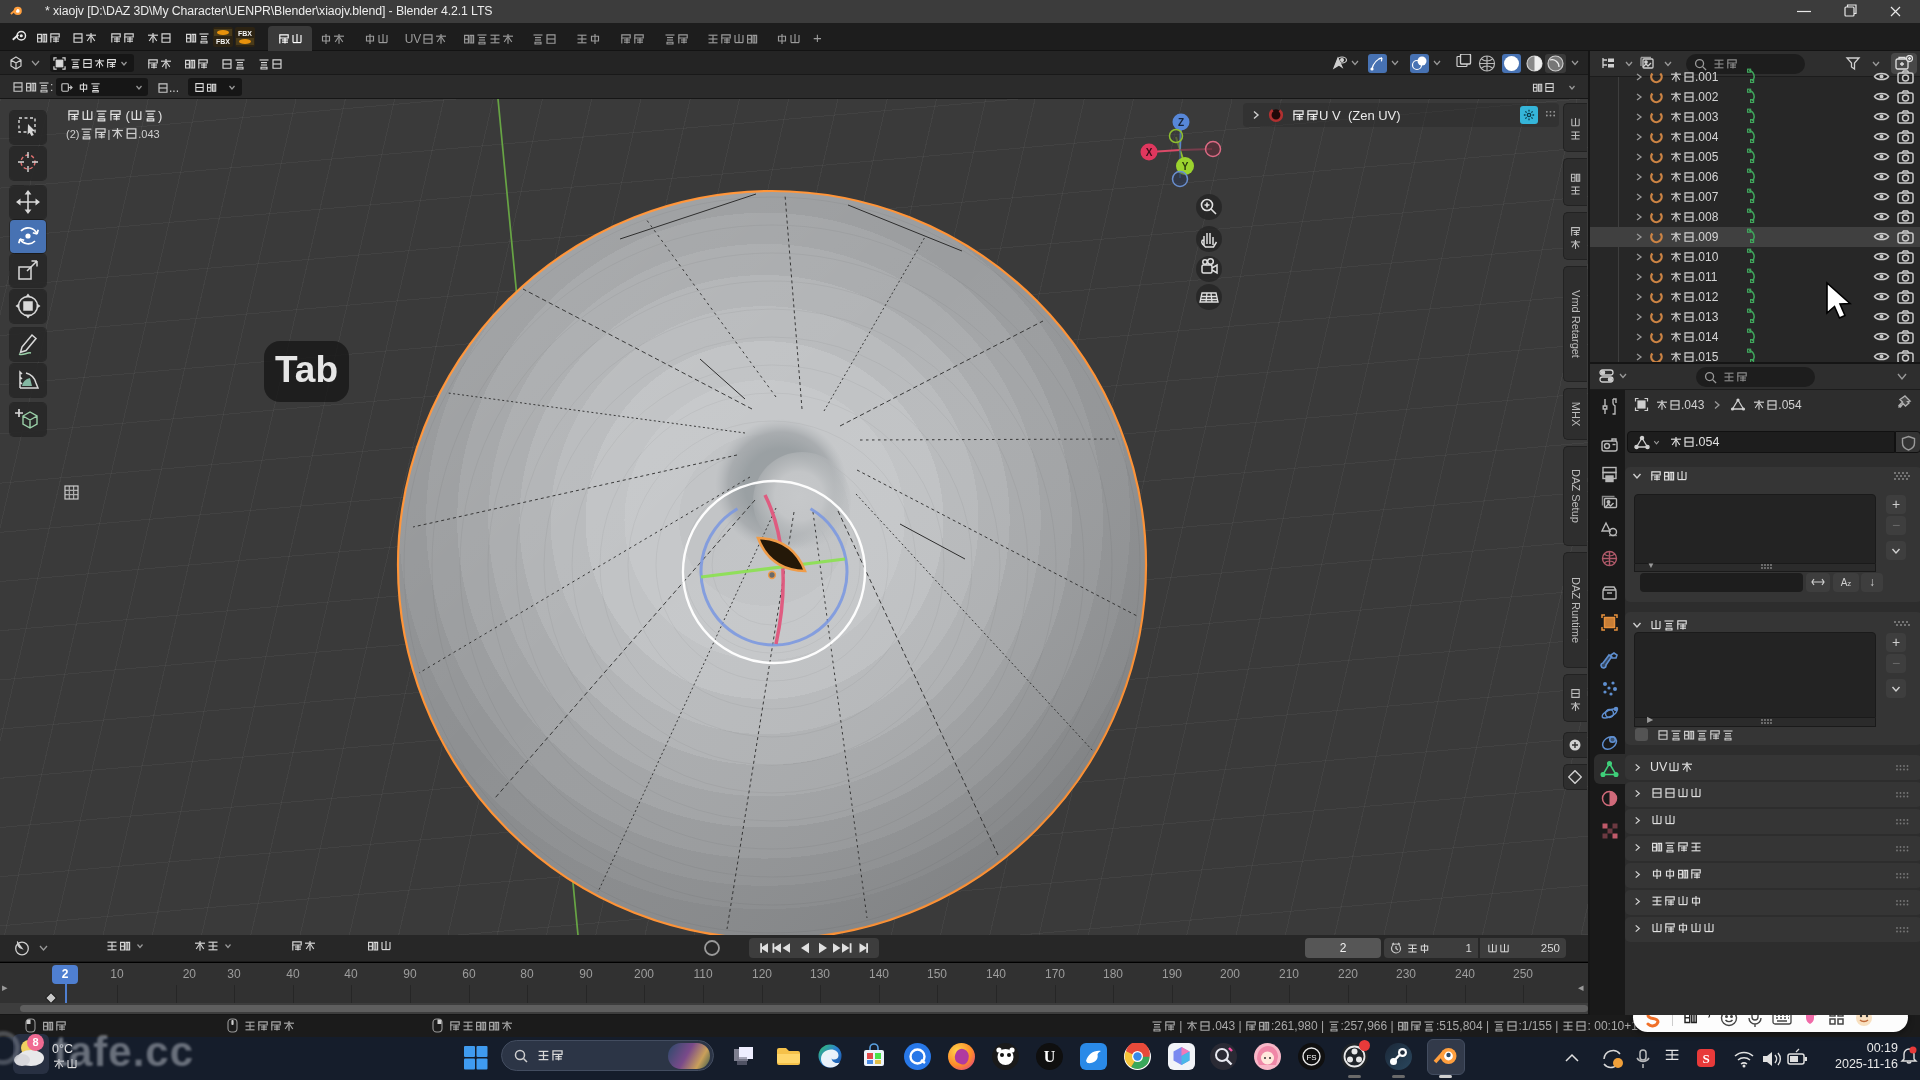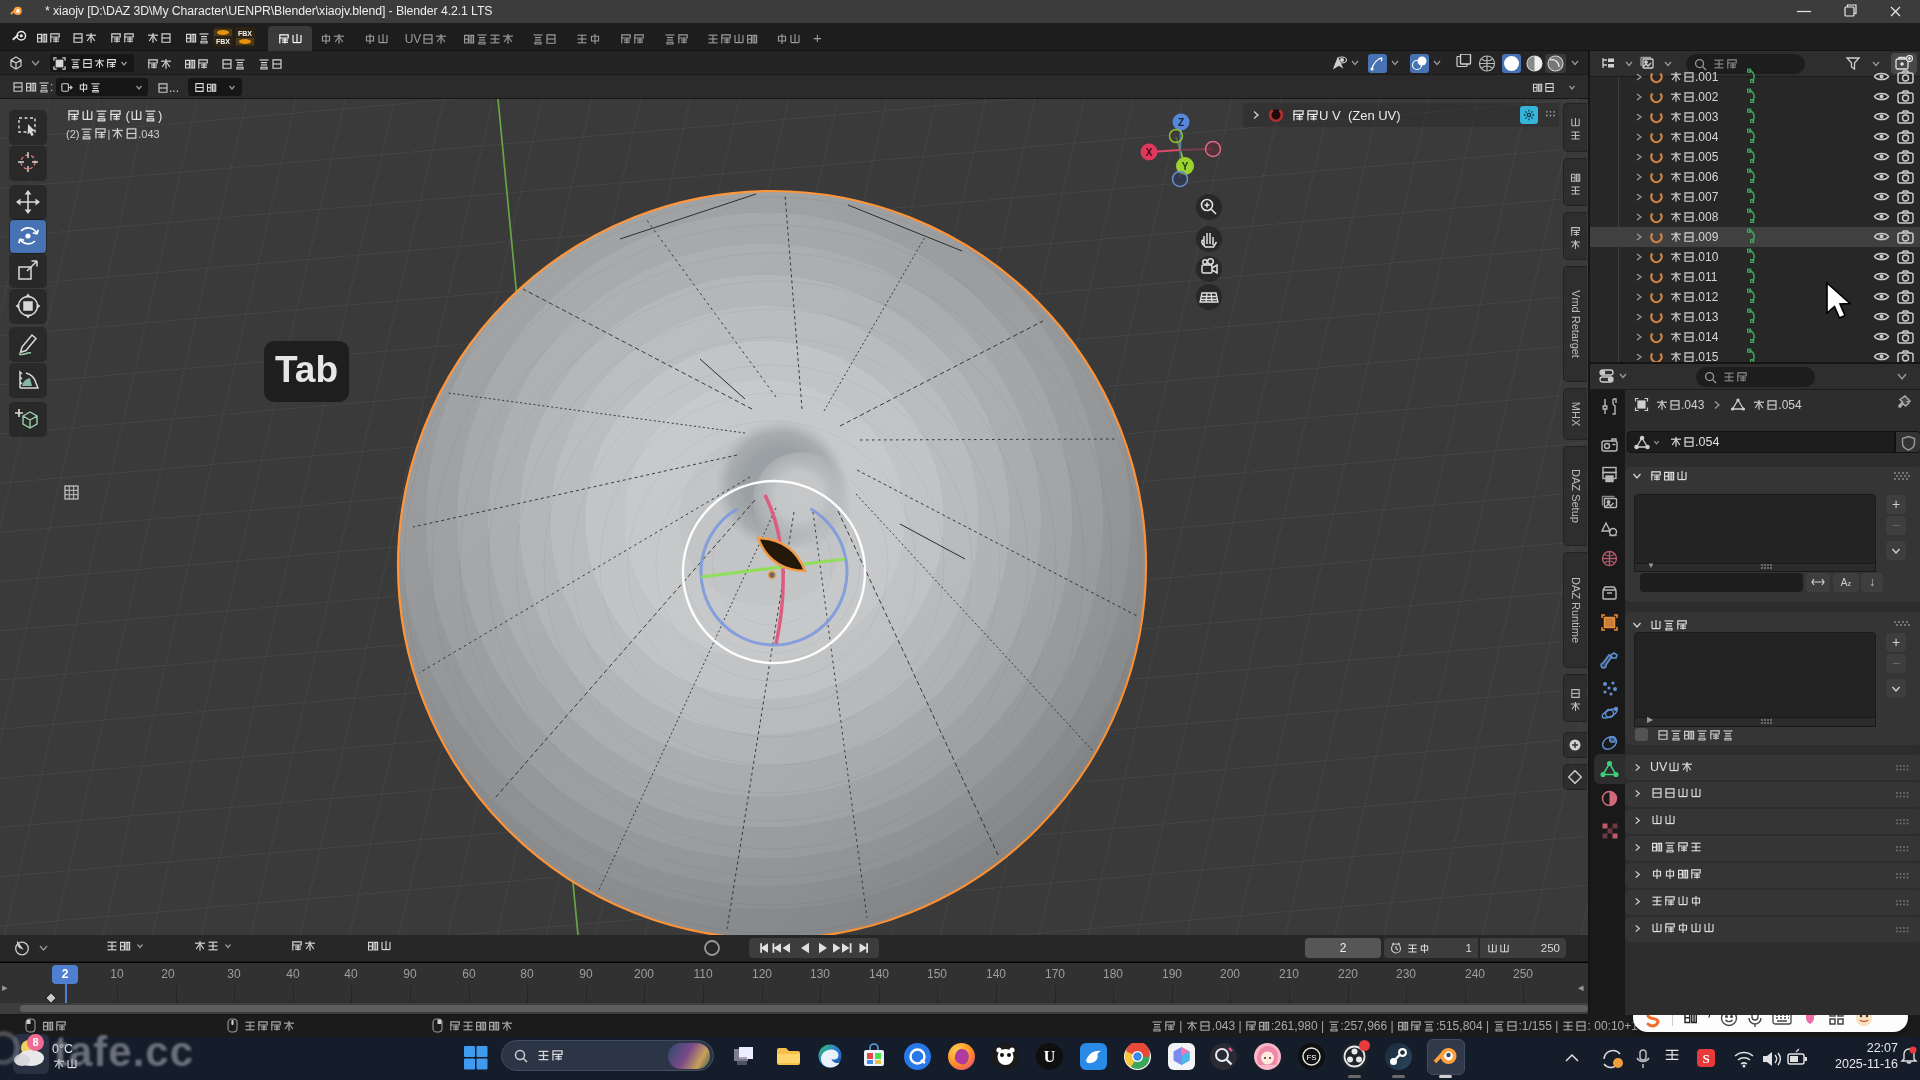--- a/index.html
+++ b/index.html
@@ -720,21 +720,21 @@
           <path d="M6 22 H24 l-2-5 a14 14 0 0 0-10-10"></path>
           <path d="M8 20 a10 10 0 0 1 8-8 l2 8Z" fill="#9adbc0" stroke="none" opacity="0.8"></path>
         </g>
       </svg></div>
     <div class="ab" style="left:10px;top:304px;width:36px;height:33px;background:rgba(40,40,40,0.92);border-radius:4px;box-shadow:0 0 0 1px rgba(0,0,0,0.3)"><svg width="28" height="28" viewBox="0 0 28 28" style="margin:2px 4px">
         <g fill="none" stroke="#d8d8d8" stroke-width="1.4">
           <path d="M9 11l7-4 7 4v8l-7 4-7-4Z M9 11l7 4 7-4 M16 15v8" stroke="#9ad0a8"></path>
           <path d="M5 4v8 M1 8h8" stroke="#d8d8d8" stroke-width="1.7"></path>
         </g>
       </svg></div>
-    <div class="ab" style="left:264px;top:242px;width:85px;height:61px;background:rgba(24,24,24,0.82);border-radius:10px;color:#e6e6e6;font-size:37px;font-weight:bold;text-align:center;line-height:58px">Tab</div>
+    <div class="ab" style="left:264px;top:242px;width:85px;height:61px;background:rgba(24,24,24,0.82);border-radius:16px;color:#e6e6e6;font-size:37px;font-weight:bold;text-align:center;line-height:58px">Tab</div>
     <div class="ab row" style="left:1243px;top:4px;width:316px;height:24px;background:rgba(42,42,42,0.45);border-radius:4px;color:#e9e9e9;font-size:13px">
  <svg width="10" height="10" viewBox="0 0 10 10" style="margin-left:8px">
         <path d="M3 1.5l4 3.5-4 3.5" stroke="#cfcfcf" fill="none" stroke-width="1.4"></path>
       </svg>
  <svg width="16" height="16" viewBox="0 0 18 18" style="margin-left:7px">
         <circle cx="9" cy="9" r="6.5" fill="#200808" stroke="#b03030" stroke-width="3" stroke-dasharray="26 8"></circle>
       </svg>
  <span style="margin-left:7px" class="row"><svg class="cj" style="width:13px;height:13px" viewBox="0 0 12 12" fill="none" stroke="currentColor" stroke-width="1.15">
           <path d="M1.8 1.8H10.2V5H1.8Z"></path>
           <path d="M1.8 5V10.5"></path>
@@ -966,21 +966,21 @@
           <path d="M10 2V9.6"></path>
           <path d="M2 9.6H10"></path>
         </svg>
       </span>
       <span style="margin-left:auto">250</span>
     </div>
 </div>
 <div class="ab" style="left:0;top:963px;width:1588px;height:40px;background:#313131;overflow:hidden">
     <div class="ab" style="left:97px;top:4px;width:40px;text-align:center;color:#9d9d9d;font-size:12px">10</div>
     <div class="ab" style="left:117px;top:22px;width:1px;height:18px;background:#262626"></div>
-    <div class="ab" style="left:148px;top:4px;width:40px;text-align:center;color:#9d9d9d;font-size:12px">20</div>
+    <div class="ab" style="left:156px;top:4px;width:40px;text-align:right;color:#9d9d9d;font-size:12px">20</div>
     <div class="ab" style="left:176px;top:22px;width:1px;height:18px;background:#262626"></div>
     <div class="ab" style="left:214px;top:4px;width:40px;text-align:center;color:#9d9d9d;font-size:12px">30</div>
     <div class="ab" style="left:234px;top:22px;width:1px;height:18px;background:#262626"></div>
     <div class="ab" style="left:273px;top:4px;width:40px;text-align:center;color:#9d9d9d;font-size:12px">40</div>
     <div class="ab" style="left:293px;top:22px;width:1px;height:18px;background:#262626"></div>
     <div class="ab" style="left:331px;top:4px;width:40px;text-align:center;color:#9d9d9d;font-size:12px">40</div>
     <div class="ab" style="left:351px;top:22px;width:1px;height:18px;background:#262626"></div>
     <div class="ab" style="left:390px;top:4px;width:40px;text-align:center;color:#9d9d9d;font-size:12px">90</div>
     <div class="ab" style="left:410px;top:22px;width:1px;height:18px;background:#262626"></div>
     <div class="ab" style="left:449px;top:4px;width:40px;text-align:center;color:#9d9d9d;font-size:12px">60</div>
@@ -1010,21 +1010,21 @@
     <div class="ab" style="left:1152px;top:4px;width:40px;text-align:center;color:#9d9d9d;font-size:12px">190</div>
     <div class="ab" style="left:1172px;top:22px;width:1px;height:18px;background:#262626"></div>
     <div class="ab" style="left:1210px;top:4px;width:40px;text-align:center;color:#9d9d9d;font-size:12px">200</div>
     <div class="ab" style="left:1230px;top:22px;width:1px;height:18px;background:#262626"></div>
     <div class="ab" style="left:1269px;top:4px;width:40px;text-align:center;color:#9d9d9d;font-size:12px">210</div>
     <div class="ab" style="left:1289px;top:22px;width:1px;height:18px;background:#262626"></div>
     <div class="ab" style="left:1328px;top:4px;width:40px;text-align:center;color:#9d9d9d;font-size:12px">220</div>
     <div class="ab" style="left:1348px;top:22px;width:1px;height:18px;background:#262626"></div>
     <div class="ab" style="left:1386px;top:4px;width:40px;text-align:center;color:#9d9d9d;font-size:12px">230</div>
     <div class="ab" style="left:1406px;top:22px;width:1px;height:18px;background:#262626"></div>
-    <div class="ab" style="left:1445px;top:4px;width:40px;text-align:right;color:#9d9d9d;font-size:12px">240</div>
+    <div class="ab" style="left:1445px;top:4px;width:40px;text-align:center;color:#9d9d9d;font-size:12px">240</div>
     <div class="ab" style="left:1465px;top:22px;width:1px;height:18px;background:#262626"></div>
     <div class="ab" style="left:1503px;top:4px;width:40px;text-align:center;color:#9d9d9d;font-size:12px">250</div>
     <div class="ab" style="left:1523px;top:22px;width:1px;height:18px;background:#262626"></div>
     <div class="ab" style="left:65px;top:21px;width:2px;height:19px;background:#4f7fd0"></div>
     <div class="ab" style="left:52px;top:2px;width:26px;height:19px;background:#4f7fd0;border-radius:4px;color:#fff;font-size:12px;font-weight:bold;text-align:center;line-height:19px">2</div>
     <svg class="ab" style="left:44px;top:28px" width="14" height="14" viewBox="0 0 14 14">
       <rect x="3.2" y="3.2" width="7.6" height="7.6" transform="rotate(45 7 7)" fill="#c8c8c8" stroke="#1a1a1a" stroke-width="1"></rect>
     </svg>
   </div>
 <div class="ab" style="left:0;top:1003px;width:1588px;height:12px;background:#3d3d3d;border-bottom:1px solid #161616">
@@ -1388,21 +1388,21 @@
         <path d="M3 9h4l5-4v14l-5-4H3Z" fill="#e0e0e0" stroke="none"></path>
         <path d="M15 8a6 6 0 0 1 0 8 M18 6a9 9 0 0 1 0 12"></path>
       </g>
  <g transform="translate(226,0)">
         <rect x="2" y="7" width="16" height="10" rx="2"></rect>
         <rect x="18.5" y="10" width="2.5" height="4" fill="#e0e0e0" stroke="none"></rect>
         <rect x="4" y="9" width="8" height="6" fill="#e0e0e0" stroke="none"></rect>
         <path d="M10 5l3-3" stroke-width="1.2"></path>
       </g>
 </svg>
-    <div class="ab" style="left:1838px;top:4px;width:60px;color:#e8e8e8;font-size:12.5px;text-align:right">22:07</div>
+    <div class="ab" style="left:1838px;top:4px;width:60px;color:#e8e8e8;font-size:12.5px;text-align:right">00:19</div>
     <div class="ab" style="left:1808px;top:20px;width:90px;color:#e8e8e8;font-size:12.5px;text-align:right">2025-11-16</div>
     <svg class="ab" style="left:1900px;top:8px" width="18" height="20" viewBox="0 0 18 20" fill="none" stroke="#e0e0e0" stroke-width="1.4">
       <path d="M4 14v-5a5 5 0 0 1 10 0v5l2 2H2Z"></path>
       <path d="M7 17a2.5 2.5 0 0 0 4 0"></path>
       <circle cx="13" cy="5" r="3.5" fill="#e83a3a" stroke="none"></circle>
     </svg>
   </div>
 <div class="ab row" style="left:1633px;top:1003px;width:275px;height:29px;background:#fdfdfd;border-radius:15px;box-shadow:0 2px 6px rgba(0,0,0,0.4);padding:0 10px;gap:9px">
  <svg width="20" height="20" viewBox="0 0 20 20">
       <path d="M15 5a6 6 0 0 0-10 2c0 2 1.5 3 5 3.5s5 1.5 5 3.5a6 6 0 0 1-10 2" fill="none" stroke="#f07028" stroke-width="3" stroke-linecap="round"></path>

